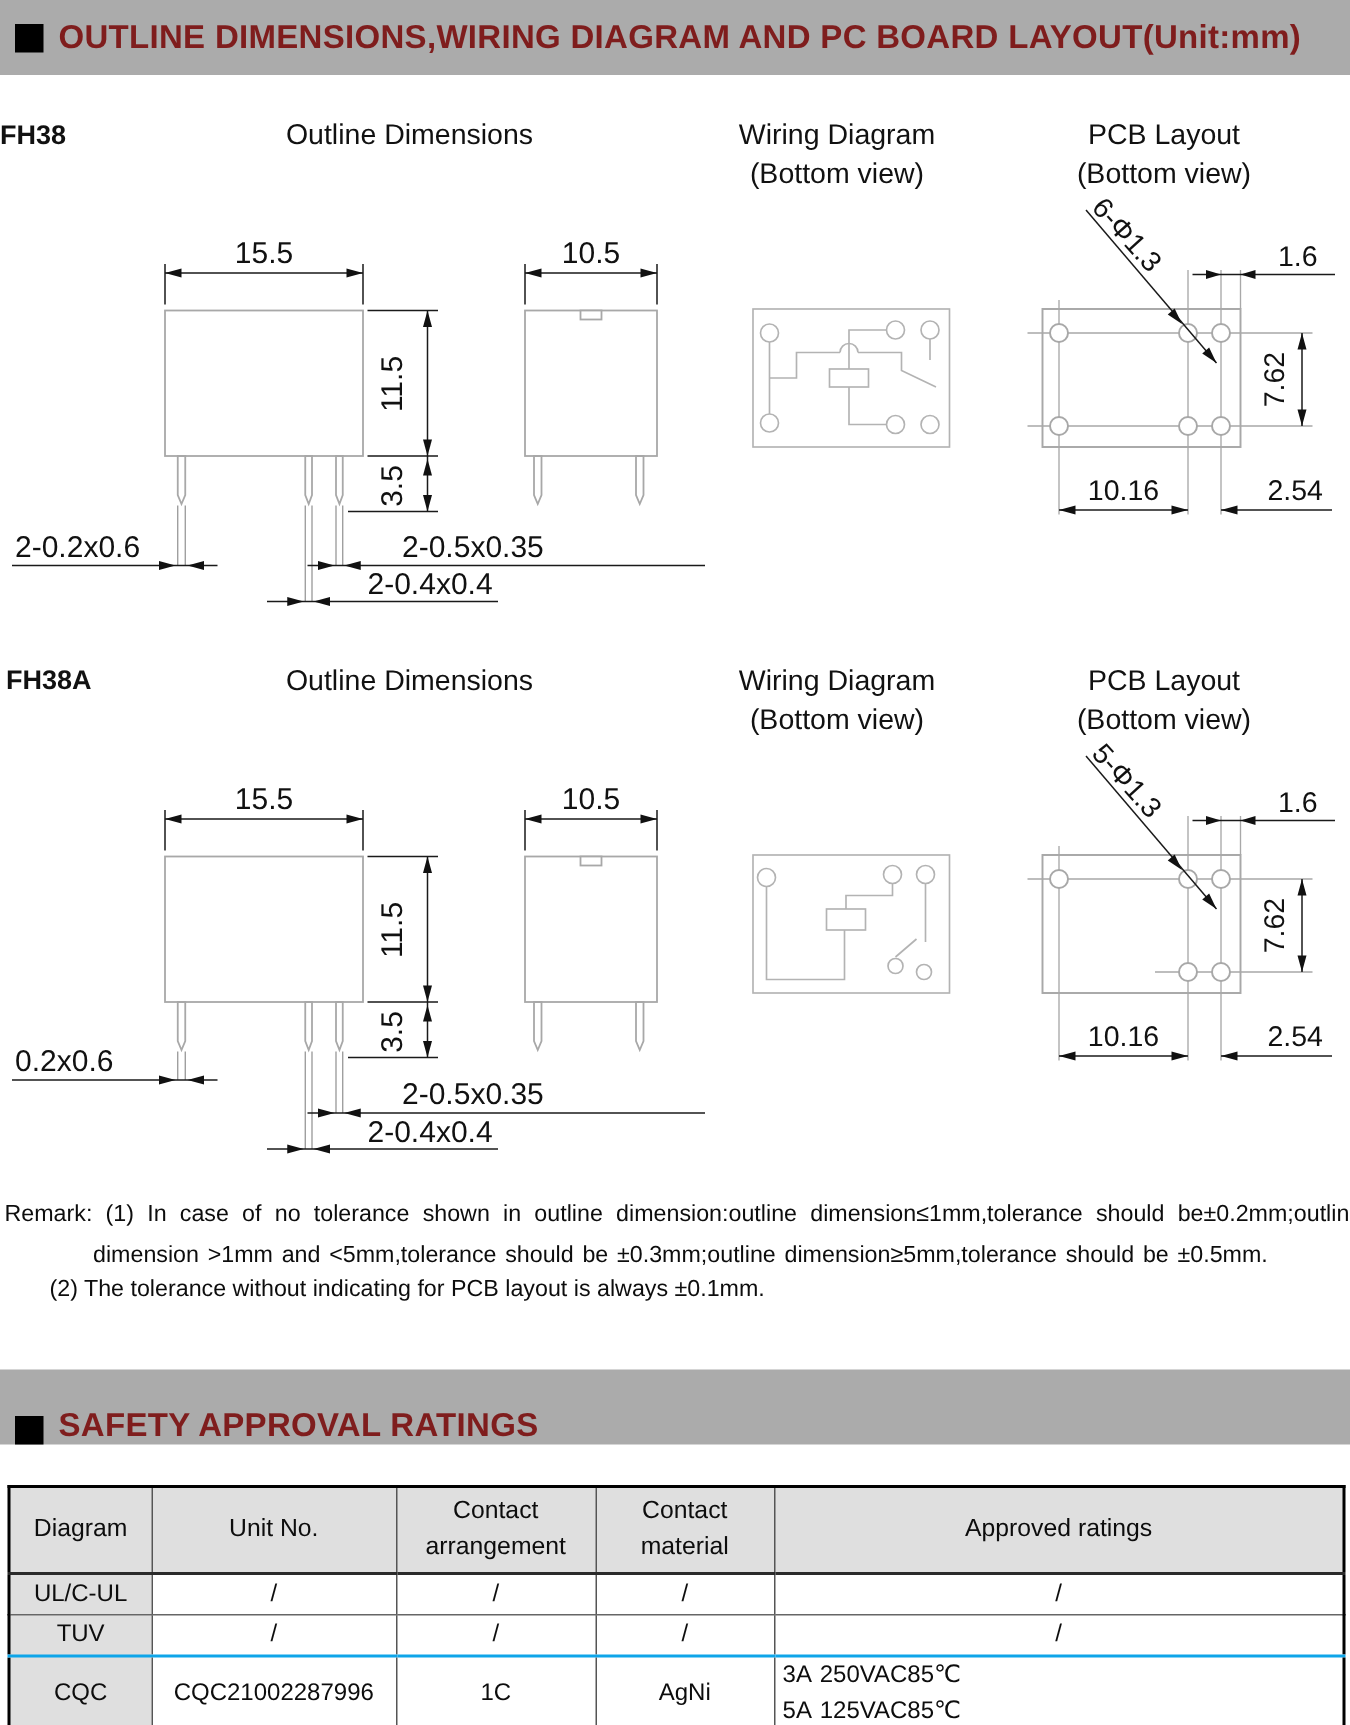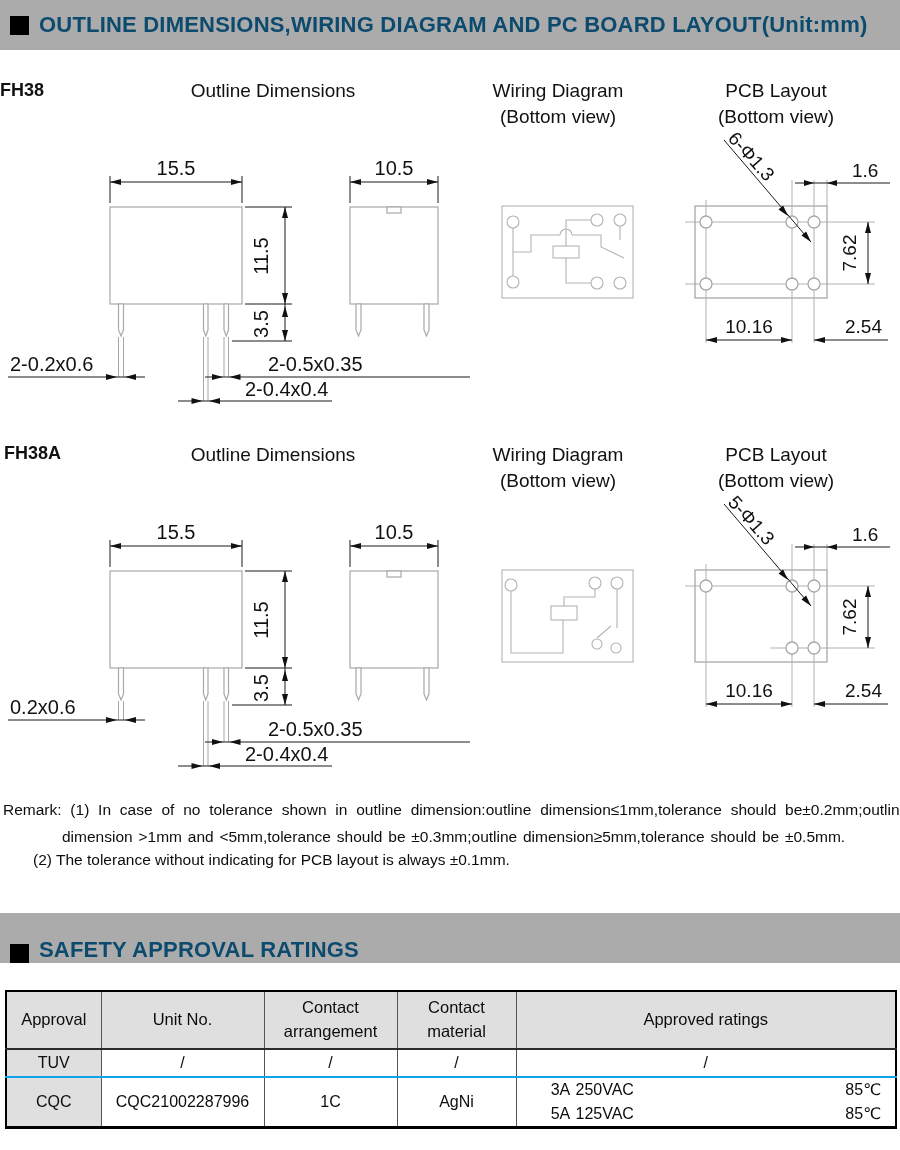--- a/index.html
+++ b/index.html
@@ -1,20 +1,20 @@
 <!DOCTYPE html>
 <html><head>
 <meta charset="utf-8">
 <style>
   html,body{margin:0;padding:0;background:#fff;}
   body{width:900px;height:1150px;position:relative;font-family:"Liberation Sans","DejaVu Sans",sans-serif;color:#111;overflow:hidden;}
   .abs{position:absolute;}
   .bar{position:absolute;left:0;width:900px;height:50px;background:#ababab;display:flex;align-items:center;}
   .bar .sq{width:19px;height:19px;background:#000;margin-left:10px;flex:0 0 auto;}
-  .bar .bartitle{font-size:22px;font-weight:bold;color:#0c4a6e;margin-left:10px;letter-spacing:0.2px;white-space:nowrap;}
+  .bar .bartitle{font-size:22px;font-weight:bold;color:#7f1d1d;margin-left:10px;letter-spacing:0.2px;white-space:nowrap;}
   .modelname{position:absolute;font-size:18px;font-weight:bold;}
   .coltitle{position:absolute;font-size:19px;text-align:center;white-space:nowrap;}
   .remarkline{position:absolute;font-size:15.5px;white-space:nowrap;color:#0d0d0d;}
   svg text{font-family:"Liberation Sans","DejaVu Sans",sans-serif;fill:#111;}
   .dimtxt{font-size:20px;}
   .dimtxt-s{font-size:19px;}
   .shape{stroke:#a8a8a8;stroke-width:1.3;fill:none;}
   .shapef{stroke:#a8a8a8;stroke-width:1.2;fill:#fff;}
   .wire{stroke:#b3b3b3;stroke-width:1.1;fill:none;}
   .dim{stroke:#1a1a1a;stroke-width:1;fill:none;}
@@ -24,21 +24,21 @@
   table.ratings{position:absolute;left:5px;top:990px;width:890px;border-collapse:collapse;table-layout:fixed;font-size:16px;color:#0d0d0d;}
   table.ratings th,table.ratings td{border:1px solid #555;padding:0;vertical-align:middle;text-align:center;background:#fff;}
   table.ratings{border:2px solid #000;}
   table.ratings tr.hdr th{background:#dfdfdf;font-weight:normal;font-size:16.5px;height:56px;border-bottom:2px solid #2a2a2a;line-height:1.45;}
   table.ratings td.gray{background:#dfdfdf;}
   table.ratings tr.r1 td{height:26px;}
   table.ratings tr.r1 td{border-bottom:1px solid #666;}
   table.ratings tr.r2 td{height:26px;border-bottom:2px solid #0ea5e9;}
   table.ratings tr.r3 td{height:46px;border-bottom:3px solid #000;}
   td.ratecell{text-align:left;padding-left:13px;}
-  .rline{display:flex;justify-content:space-between;align-items:center;padding:1px 14px 1px 29px;line-height:22px;}
+  .rline{display:flex;align-items:center;padding:1px 14px 1px 0;line-height:22px;}
   .rleft .amp{display:inline-block;min-width:30px;}
 </style>
 </head>
 <body>
 
 <div class="bar" style="top:0;">
   <div class="sq"></div>
   <div class="bartitle">OUTLINE DIMENSIONS,WIRING DIAGRAM AND PC BOARD LAYOUT(Unit:mm)</div>
 </div>
 
@@ -293,25 +293,32 @@
 <table class="ratings">
   <colgroup>
       <col style="width:95px">
       <col style="width:163px">
       <col style="width:133px">
       <col style="width:119px">
       <col style="width:380px">
     </colgroup>
   <tbody>
       <tr class="hdr">
-    <th>Approval</th>
+    <th>Diagram</th>
     <th>Unit No.</th>
     <th>Contact arrangement</th>
     <th>Contact material</th>
     <th>Approved ratings</th>
+  </tr>
+  <tr class="r1">
+    <td class="gray">UL/C-UL</td>
+    <td>/</td>
+    <td>/</td>
+    <td>/</td>
+    <td class="ratecell">/</td>
   </tr>
   <tr class="r2">
     <td class="gray">TUV</td>
     <td>/</td>
     <td>/</td>
     <td>/</td>
     <td class="ratecell">/</td>
   </tr>
   <tr class="r3">
     <td class="gray">CQC</td>

